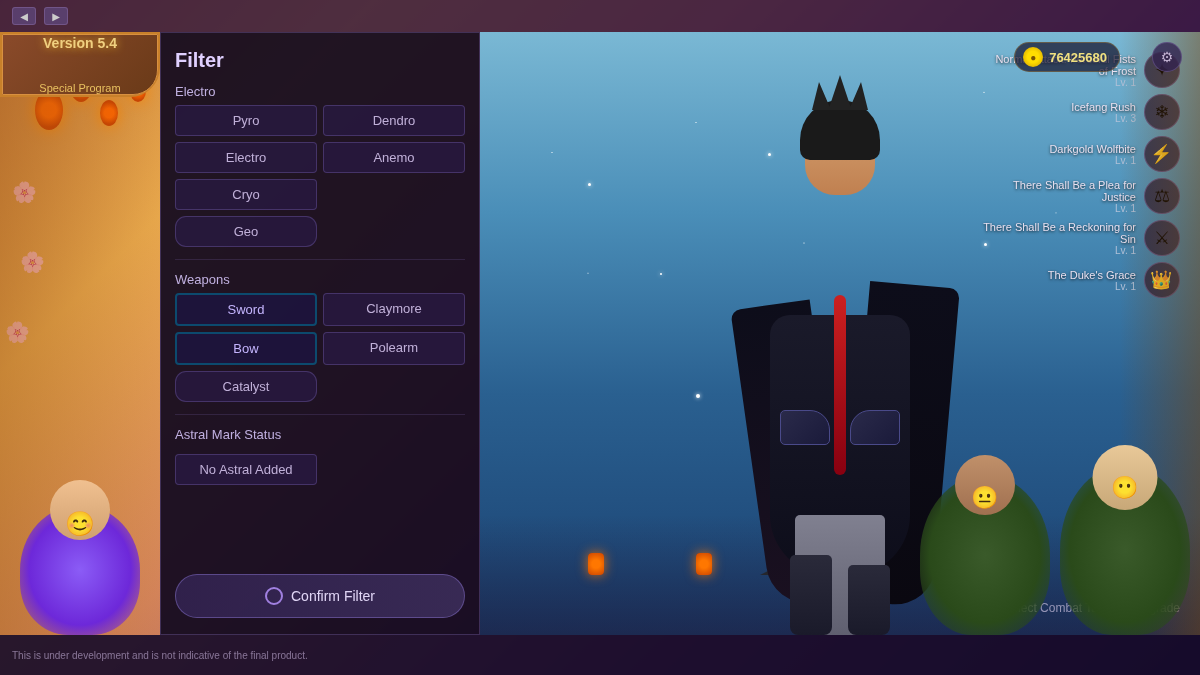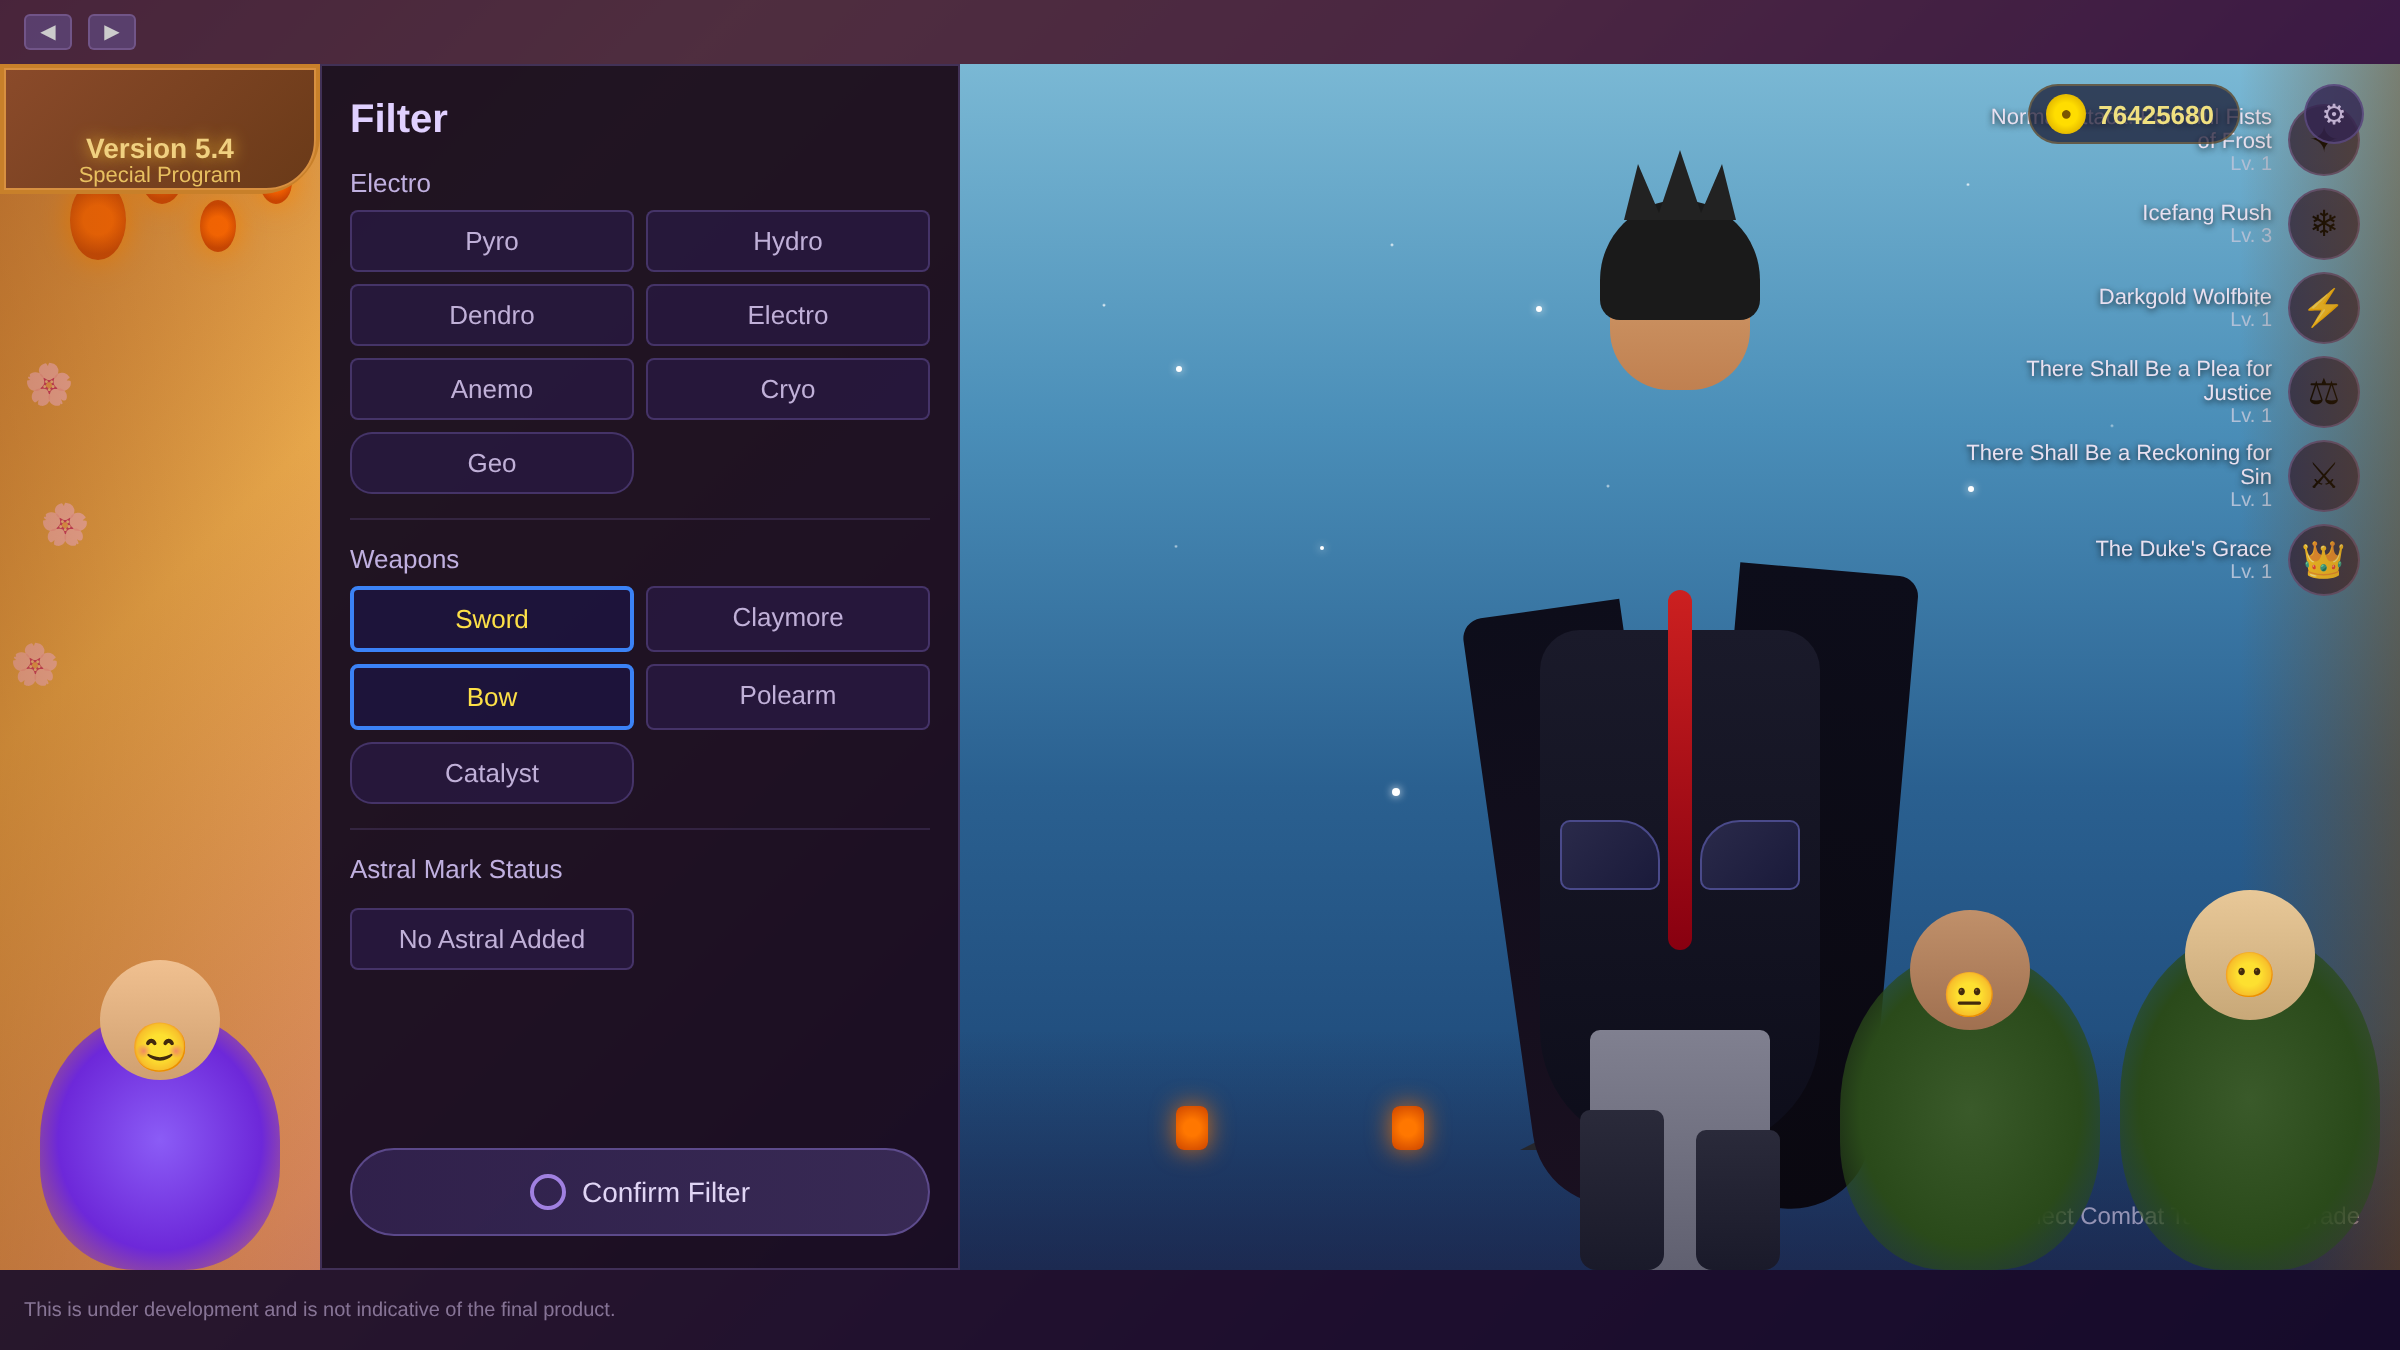--- a/index.html
+++ b/index.html
@@ -77,21 +77,21 @@
     }
     .version-badge-inner {
       background: linear-gradient(135deg, #8a4a2a 0%, #6a3a18 100%);
       border: 1px solid #d89040;
       border-radius: 0 0 25px 0;
       width: 100%;
       height: 100%;
       display: flex;
       flex-direction: column;
       align-items: center;
-      justify-content: flex-end;
+      justify-content: space-between;
     }
     .version-text {
       color: #f0d080;
       font-size: 14px;
       font-weight: bold;
       text-shadow: 0 0 8px rgba(255,200,50,0.8);
     }
     .version-sub {
       color: #e8c060;
       font-size: 11px;
@@ -139,22 +139,22 @@
       border-radius: 4px;
       color: #c0b0d8;
       padding: 7px 10px;
       font-size: 13px;
       cursor: pointer;
       text-align: center;
       transition: all 0.2s;
     }
     .filter-btn.selected {
       background: rgba(30,20,60,0.95);
-      border: 2px solid #3b82f6;
-      color: #fde047;
+      border: 2px solid #0c4a6e;
+      color: #c4b5fd;
     }
     .filter-btn.single {
       grid-column: 1;
       border-radius: 11px;
     }
 
     .confirm-btn {
       background: linear-gradient(90deg, rgba(50,35,80,0.9) 0%, rgba(60,45,90,0.9) 100%);
       border: 1px solid rgba(120,100,180,0.6);
       border-radius: 24px;
@@ -636,21 +636,20 @@
   </div>
 </div>
 
 <div class="filter-panel">
   <div class="filter-title">Filter</div>
 
   <div>
     <div class="section-label">Electro</div>
     <div class="filter-grid">
       <div class="filter-btn">Pyro</div>
-      <div class="filter-btn">Hydro</div>
       <div class="filter-btn">Dendro</div>
       <div class="filter-btn">Electro</div>
       <div class="filter-btn">Anemo</div>
       <div class="filter-btn">Cryo</div>
       <div class="filter-btn single">Geo</div>
     </div>
   </div>
 
   <div class="section-sep"></div>
 

